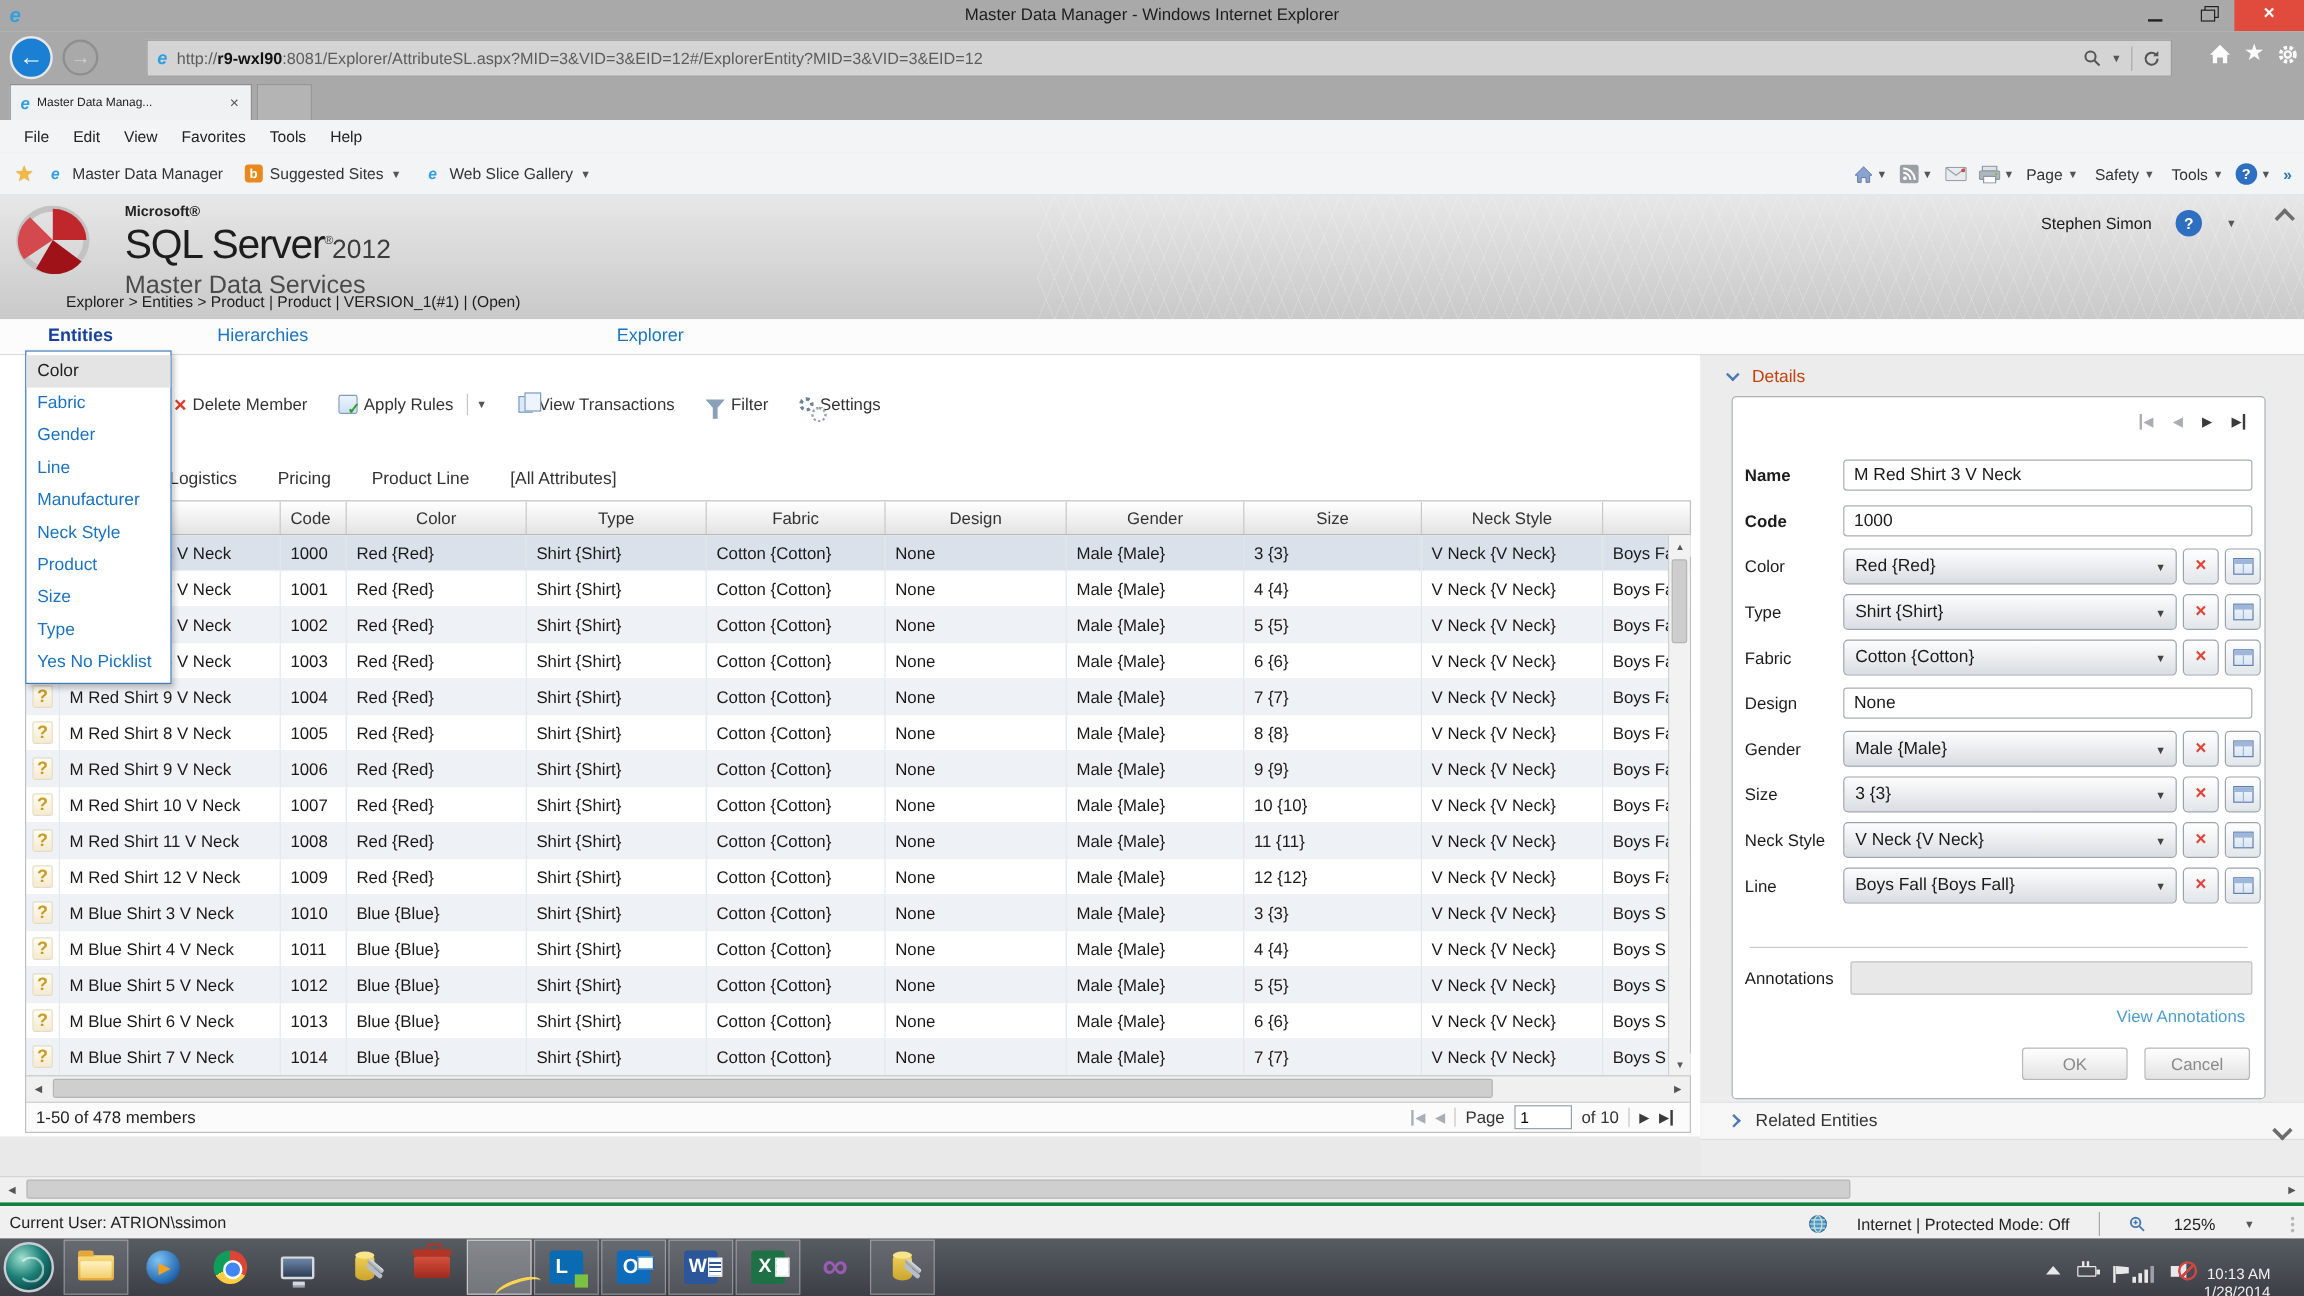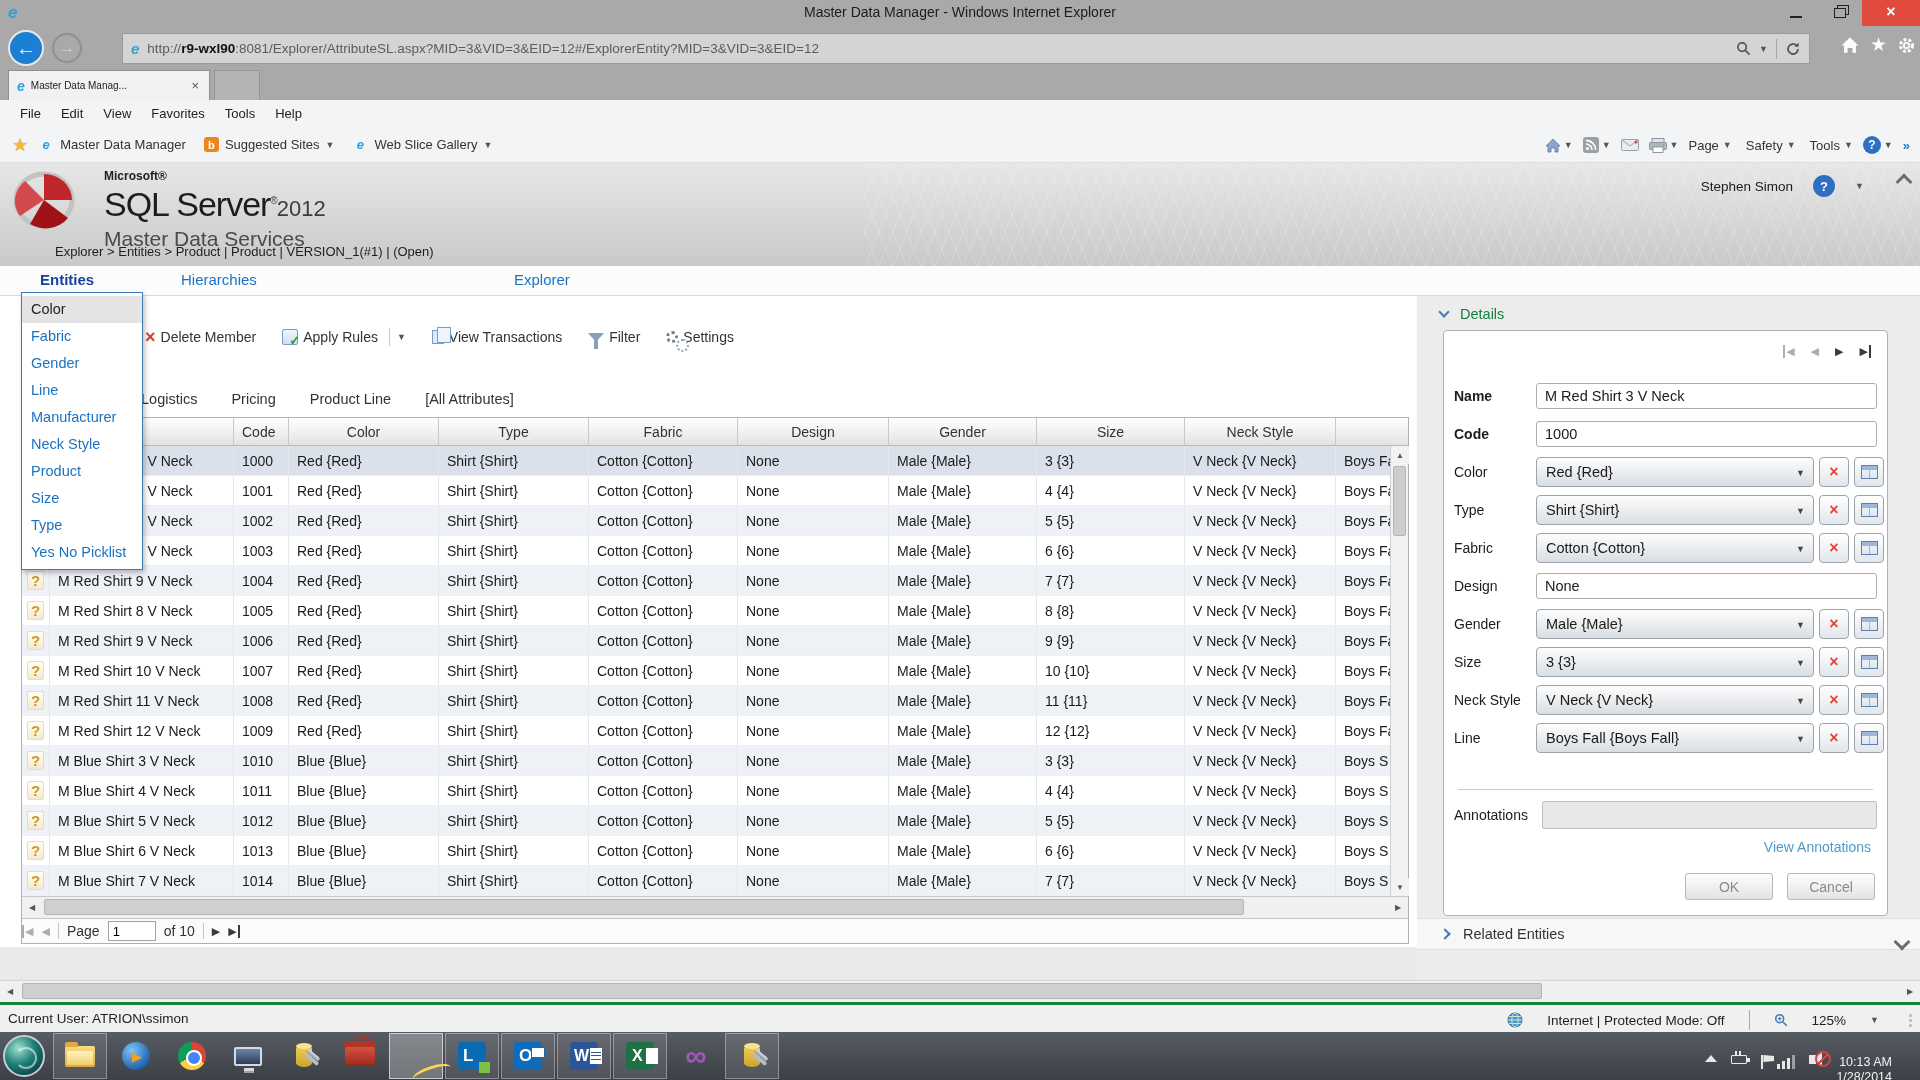--- a/index.html
+++ b/index.html
@@ -131,21 +131,21 @@
   .pgdiv { width:1px; height:16px; background:#c5c5c5; }
   .pginput { width:48px; height:20px; border:1px solid #98a3ad; font-size:13px; padding-left:4px; background:#fff; font-family:"Liberation Sans",sans-serif;}
 
   
   .entitymenu { position:absolute; left:21px; top:292px; width:122px; background:#fff; border:1px solid #3c7bb8; box-shadow:2px 3px 5px rgba(0,0,0,.25); padding:3px 0; z-index:50; }
   .menu-row { height:27px; line-height:27px; padding-left:9px; font-size:14.5px; color:#1a72c0; white-space:nowrap; }
   .menu-row.hl { background:#e4e4e4; color:#222; }
 
   
   .rightpanel { position:absolute; left:1417px; top:0; width:503px; height:684px; background:#ececec; }
-  .dhdr { position:absolute; left:23px; top:10px; display:flex; align-items:center; gap:12px; font-size:14.5px; color:#15803d; }
+  .dhdr { position:absolute; left:23px; top:10px; display:flex; align-items:center; gap:12px; font-size:14.5px; color:#c2410c; }
   .chev { width:8px; height:8px; border-right:2px solid #4a7ab5; border-bottom:2px solid #4a7ab5; transform:rotate(45deg); margin-top:-4px; }
   .chev.right { transform:rotate(-45deg); margin-top:0;}
   .detailsbox { position:absolute; left:26px; top:34px; width:445px; height:586px; background:#fff; border:1px solid #adb2b8; border-radius:4px; }
   .recnav { position:absolute; right:16px; top:14px; display:flex; gap:16px; font-size:12px; }
   .dfields { position:absolute; left:10px; top:50px; right:10px; }
   .drow { display:flex; align-items:center; height:30px; margin-bottom:8px; }
   .dlabel { width:82px; font-size:14px; color:#1c1c1c; flex:none; }
   .dlabel.b { font-weight:bold; }
   .dinput { flex:1; height:26px; border:1px solid #a9afb6; border-radius:3px; background:#fff; font-size:14.5px; color:#1a1a1a; display:flex; align-items:center; padding-left:8px; }
   .dselect { width:278px; height:30px; border:1px solid #9aa4ad; border-radius:4px; background:linear-gradient(#fdfdfd,#d9dde2); font-size:14.5px; color:#1a1a1a; display:flex; align-items:center; padding:0 22px 0 9px; position:relative; flex:none;}
@@ -673,20 +673,21 @@
           <span class="varrow" style="top:0;">▲</span>
           <span class="vthumb"></span>
           <span class="varrow" style="bottom:0;">▼</span>
         </div>
         <div class="ghscroll">
           <span class="harrow" style="left:0;">◀</span>
           <span class="hthumb"></span>
           <span class="harrow" style="right:0;">▶</span>
         </div>
         <div class="gstatus">
+          <span class="stxt">1-50 of 478 members</span>
           <span class="pager">
             <span class="pga dis first">◀</span>
             <span class="pga dis">◀</span>
             <span class="pgdiv"></span>
             <span>Page</span>
             <input class="pginput" value="1" style="">
             <span>of 10</span>
             <span class="pgdiv"></span>
             <span class="pga">▶</span>
             <span class="pga last">▶</span>

